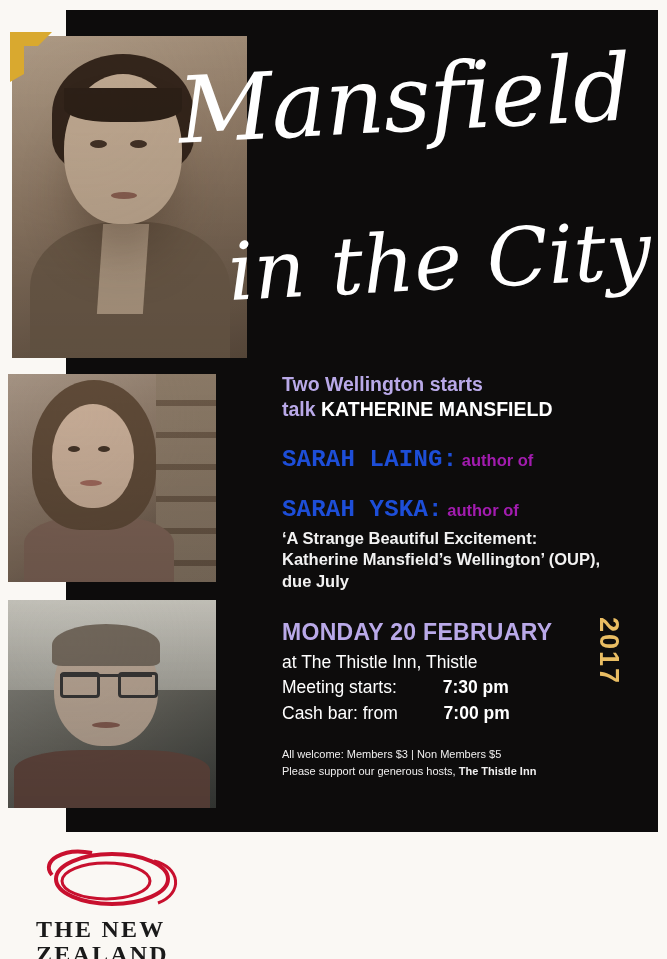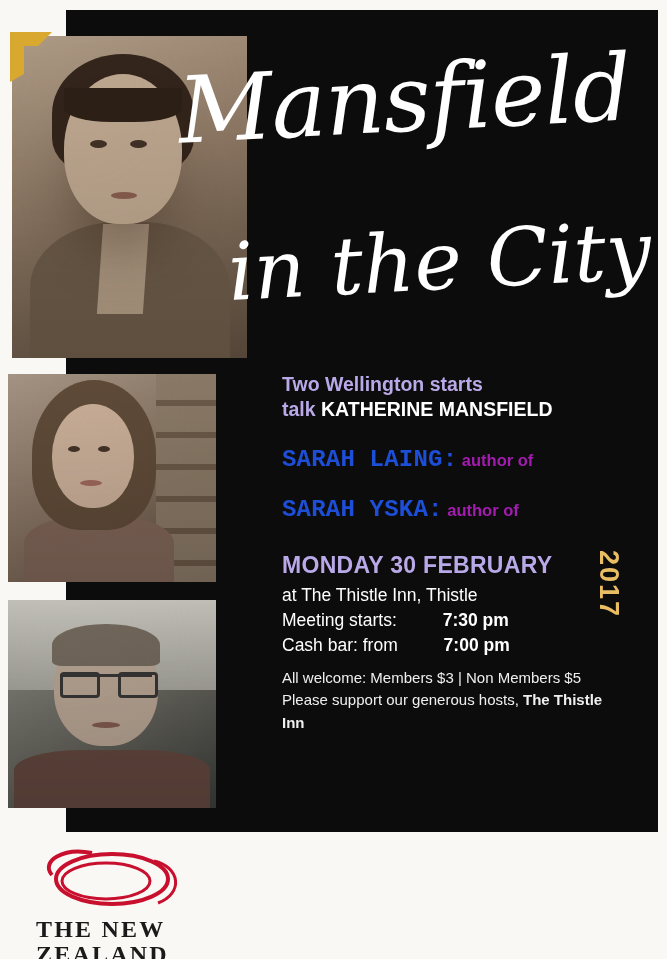--- a/index.html
+++ b/index.html
@@ -310,22 +310,22 @@
     letter-spacing: .3px;
     margin-bottom: 4px;
   }
   .event-line {
     font-size: 17.5px;
     line-height: 1.45;
     color: #ffffff;
   }
   .event-line b { font-weight: bold; margin-left: 41px; }
   .event-small {
-    margin-top: 8px;
-    font-size: 15px;
+    margin-top: 20px;
+    font-size: 11px;
     line-height: 1.5;
     color: #f0efef;
   }
   .year {
     position: absolute;
     right: -12px;
     top: -2px;
     color: #e9bd63;
     font-size: 27px;
     font-weight: bold;
@@ -430,25 +430,26 @@
     </div>
 
     <div class="speaker">
       <span class="name">SARAH LAING:</span>
       <span class="role">author of</span>
     </div>
 
     <div class="speaker">
       <span class="name">SARAH YSKA:</span>
       <span class="role">author of</span>
+      <span class="desc">‘A Strange Beautiful Excitement: Katherine Mansfield’s Wellington’ (OUP), due July</span>
     </div>
 
     <div class="event">
       <div class="year">2017</div>
-      <div class="event-date">MONDAY 30 FEBRUARY</div>
+      <div class="event-date">MONDAY 20 FEBRUARY</div>
       <div class="event-line">at The Thistle Inn, Thistle</div>
       <div class="event-line">
         <span>Meeting starts:</span>
         <b>7:30 pm</b>
       </div>
       <div class="event-line">
         <span>Cash bar: from</span>
         <b>7:00 pm</b>
       </div>
       <div class="event-small">

